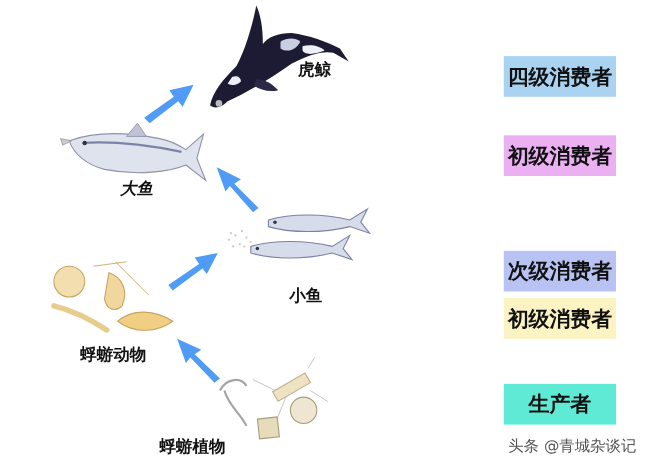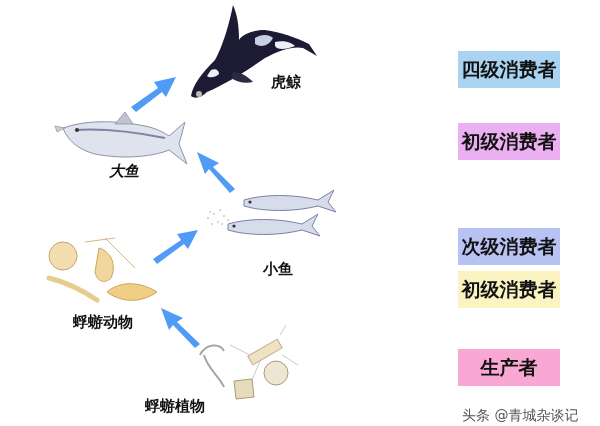--- a/index.html
+++ b/index.html
@@ -2,42 +2,42 @@
 <html><head>
 <meta charset="utf-8">
 <style>
   html, body { margin: 0; padding: 0; }
   body { width: 600px; height: 426px; background: #ffffff; position: relative; overflow: hidden;
          font-family: "DejaVu Sans", "Liberation Sans", sans-serif; }
   .level-box { position: absolute; left: 458px; width: 102px; height: 37px;
                display: flex; align-items: center; justify-content: center;
                font-size: 19px; color: #111; font-weight: bold; }
   .org-label { position: absolute; font-size: 15px; font-weight: bold; color: #111; white-space: nowrap; }
-  .watermark { position: absolute; left: 462px; top: 397px; font-size: 14px; color: #555; white-space: nowrap; margin-top: 10px; }
+  .watermark { position: absolute; left: 462px; top: 397px; font-size: 14px; color: #555; white-space: nowrap; }
   svg { position: absolute; overflow: visible; }
 </style>
 </head>
 <body>
 
 <svg style="left:0;top:0" width="600" height="426">
   <polygon fill="#4f9bf5" points="131,107 158,88 154,82 176,77 166,97 162,92 136,112"></polygon>
   <polygon fill="#4f9bf5" points="235,189 213,167 219,163 197,152 205,174 209,169 230,193"></polygon>
   <polygon fill="#4f9bf5" points="153,259 181,240 177,234 198,230 188,249 184,244 157,264"></polygon>
   <polygon fill="#4f9bf5" points="200,344 177,322 183,318 161,308 169,330 173,325 195,348"></polygon>
 </svg>
 
 <svg style="left:185px;top:0" width="140" height="110">
   <path d="M48,5 C44,25 38,45 30,60 C18,72 8,84 6,96 C10,99 16,98 22,92 C40,84 60,72 80,58 C95,50 108,46 118,48 L132,56 L124,44 C112,38 96,32 80,30 C68,30 58,34 54,40 C54,25 52,14 48,5 Z" fill="#1d1b33"></path>
   <path d="M70,38 C76,34 84,34 88,38 C84,46 76,48 70,44 Z" fill="#c9cfe2"></path>
   <path d="M90,42 C98,40 106,42 110,46 C100,50 92,50 90,46 Z" fill="#eef0f8"></path>
   <path d="M26,70 C30,68 34,70 34,74 C30,78 24,78 22,76 Z" fill="#eef0f8"></path>
   <path d="M48,72 C56,72 62,76 68,82 C60,84 52,82 46,78 Z" fill="#2b2946"></path>
   <circle cx="14" cy="94" r="3" fill="#bbb"></circle>
 </svg>
-<div class="org-label" style="left:271px;top:73px;">虎鲸</div>
+<div class="org-label" style="left:271px;top:54px;">虎鲸</div>
 
 <svg style="left:55px;top:110px" width="135" height="60">
   <path d="M8,18 C30,10 60,10 90,16 C100,18 108,22 114,26 L130,12 L124,34 L132,54 L114,40 C100,46 70,50 40,44 C24,40 12,30 8,18 Z" fill="#dfe3ee" stroke="#8e92a8" stroke-width="1"></path>
   <path d="M20,20 C50,18 80,22 110,28" stroke="#7d83a6" stroke-width="2" fill="none"></path>
   <path d="M60,14 L70,2 L78,14 Z" fill="#bfc3d4" stroke="#8e92a8" stroke-width="0.8"></path>
   <circle cx="22" cy="20" r="2" fill="#333"></circle>
   <path d="M0,16 L10,18 L2,22 Z" fill="#ccc" stroke="#888" stroke-width="0.6"></path>
 </svg>
 <div class="org-label" style="left:109px;top:162px;font-style:italic;">大鱼</div>
 
@@ -77,15 +77,15 @@
   <path d="M40,20 L60,30 M90,10 L96,0 M92,30 L108,40 M70,36 L60,60" stroke="#bbb" stroke-width="0.8" fill="none"></path>
   <circle cx="86" cy="48" r="12" fill="#eee6d2" stroke="#a79c7a" stroke-width="1"></circle>
   <path d="M44,56 L62,54 L64,72 L46,74 Z" fill="#e7dcb9" stroke="#a79c7a" stroke-width="1"></path>
 </svg>
 <div class="org-label" style="left:145px;top:397px;">蜉蝣植物</div>
 
 <div class="level-box" style="top:51px;background:#a9d3f0;">四级消费者</div>
 <div class="level-box" style="top:123px;background:#eab0f2;">初级消费者</div>
 <div class="level-box" style="top:197px;background:#b9c3f3;margin-top:31px;">次级消费者</div>
 <div class="level-box" style="top:271px;background:#fbf3c2;text-align:center;">初级消费者</div>
-<div class="level-box" style="top:349px;background:#f9a8d4;">生产者</div>
+<div class="level-box" style="top:349px;background:#5eead4;">生产者</div>
 
 <div class="watermark">头条 @青城杂谈记</div>
 
 </body></html>

